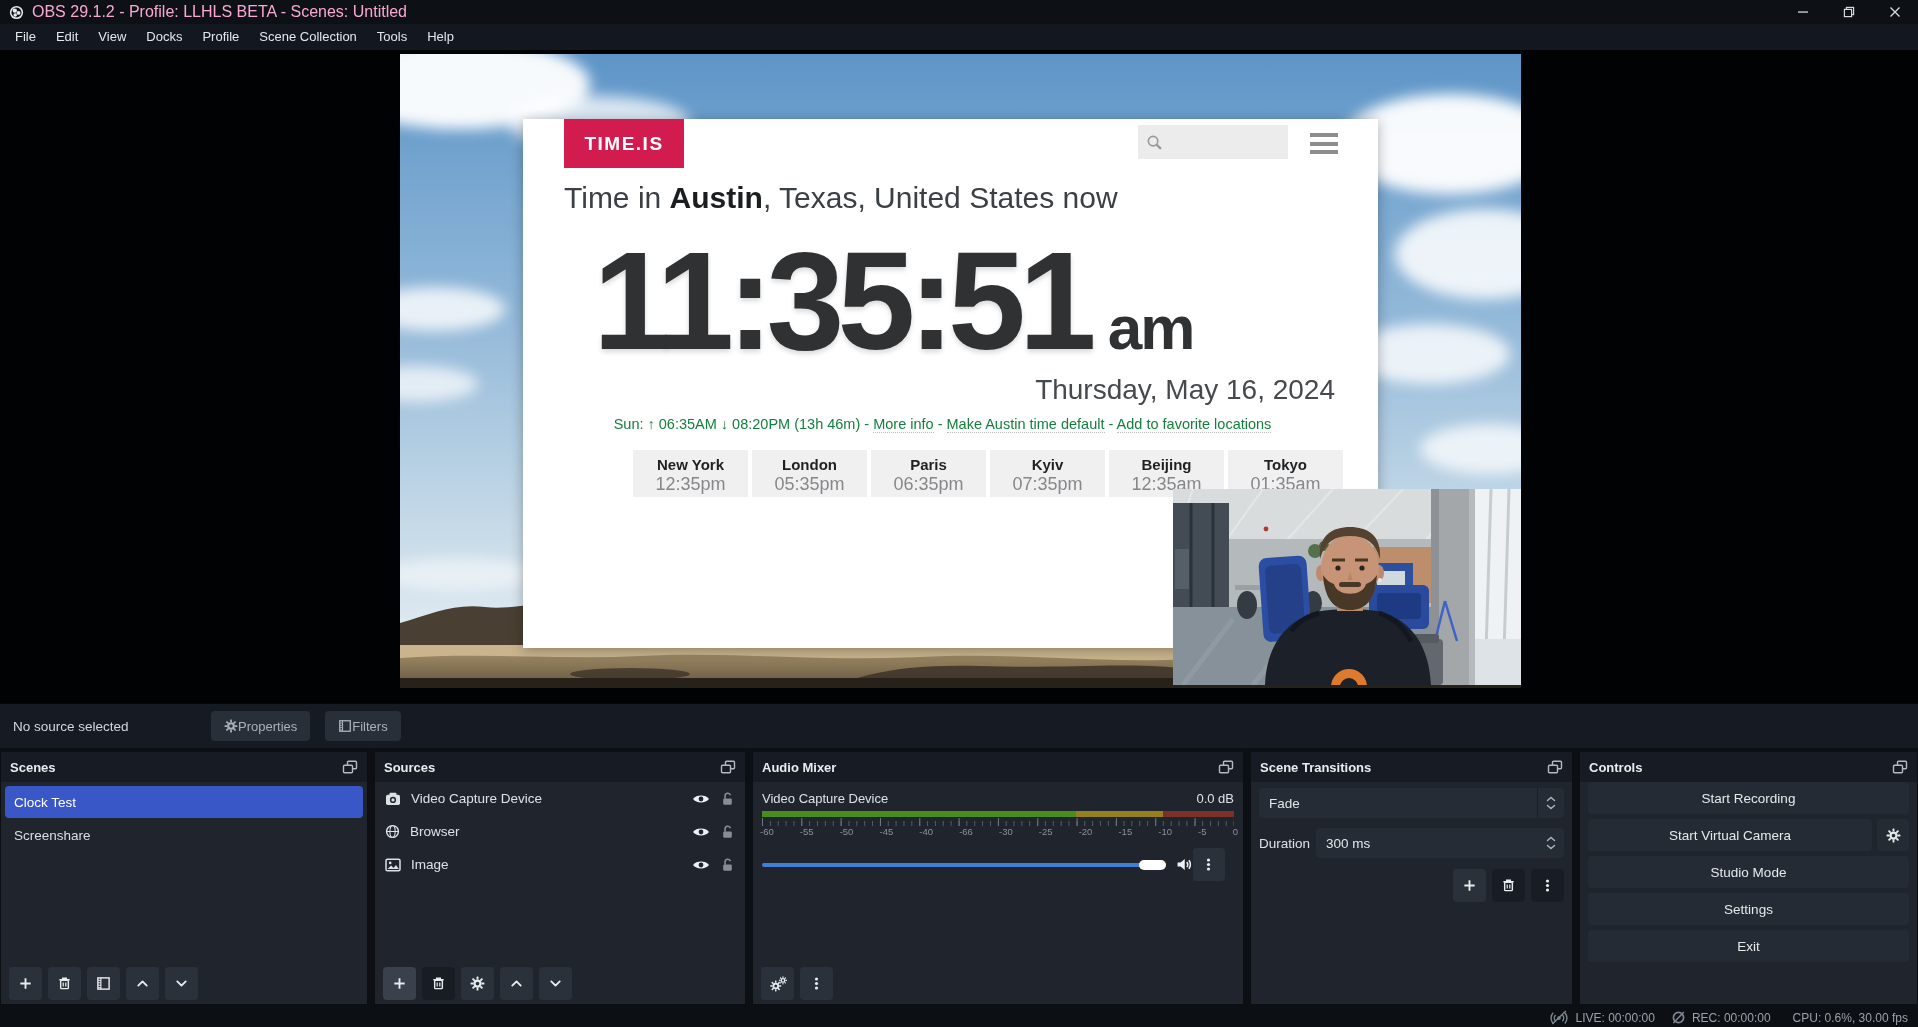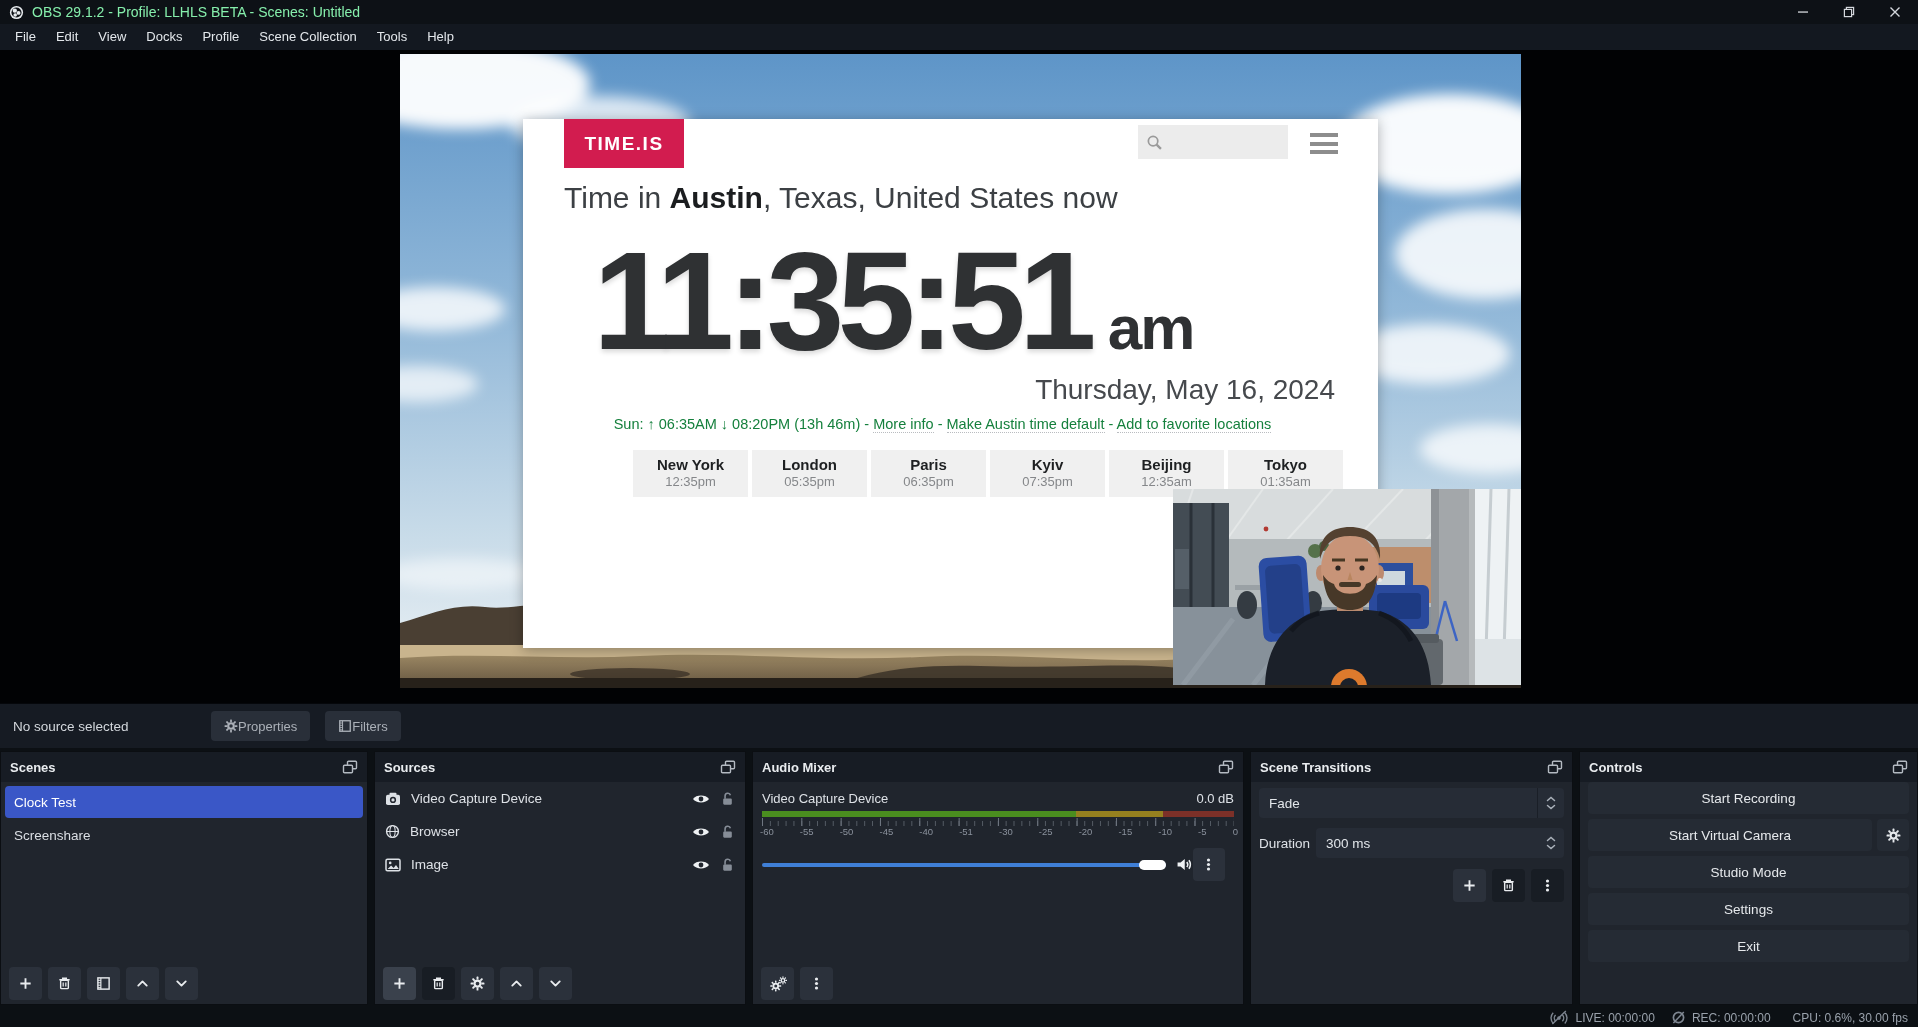--- a/index.html
+++ b/index.html
@@ -3,21 +3,21 @@
 <meta charset="utf-8">
 <style>
   * { margin:0; padding:0; box-sizing:border-box; }
   html,body { width:1918px; height:1027px; overflow:hidden; }
   body { position:relative; background:#0c1014; font-family:"Liberation Sans",sans-serif; color:#dfe3e8; }
   svg.ic { display:block; }
 
   
   .titlebar { position:absolute; top:0; left:0; right:0; height:24px; background:#0d1116; display:flex; align-items:center; }
   .app-icon { width:15px; height:15px; margin:0 8px 0 9px; }
-  .win-title { font-size:14px; color:#86efac; }
+  .win-title { font-size:16px; color:#f9a8d4; }
   .win-btns { margin-left:auto; display:flex; height:100%; }
   .win-btn { width:46px; display:flex; align-items:center; justify-content:center; color:#d4d8dd; }
 
   
   .menubar { position:absolute; top:24px; left:0; right:0; height:26px; background:#131820; display:flex; align-items:center; padding-left:5px; }
   .menu-item { padding:0 10px; font-size:13px; line-height:26px; color:#e3e7eb; }
 
   
   .main { position:absolute; top:50px; left:0; right:0; height:653px; background:#010204; }
   .canvas { position:absolute; left:400px; top:4px; width:1121px; height:634px; overflow:hidden; }
@@ -33,21 +33,21 @@
   .ti-clock { position:absolute; left:70px; top:112px; display:flex; align-items:baseline; color:#2f3133; }
   .ti-time { font-size:140px; font-weight:bold; letter-spacing:-7px; line-height:1; text-shadow:0 3px 5px rgba(0,0,0,.15); }
   .ti-ampm { font-size:62px; font-weight:bold; margin-left:18px; letter-spacing:-2px; }
   .ti-date { position:absolute; right:43px; top:255px; font-size:28px; color:#46494d; }
   .ti-sun { position:absolute; left:0; right:16px; top:297px; text-align:center; font-size:14.5px; color:#15803d; }
   .ti-link { border-bottom:1px dotted #b9bcc0; }
   .sep { white-space:pre; }
   .ti-cities { position:absolute; left:110px; top:331px; display:flex; gap:4px; }
   .ti-city { width:115px; height:47px; background:#f0f0f0; text-align:center; }
   .ti-city .name { font-size:15px; font-weight:bold; color:#1e2022; margin-top:6px; }
-  .ti-city .tm { font-size:13px; color:#85878a; margin-top:1px; }
+  .ti-city .tm { font-size:18px; color:#85878a; margin-top:1px; }
   .webcam { position:absolute; left:773px; top:435px; width:348px; height:196px; }
 
   
   .srcbar { position:absolute; top:703px; left:0; right:0; height:45px; background:#161b23; display:flex; align-items:center; border-top:1px solid #05070b; }
   .src-status { margin-left:13px; font-size:13.5px; color:#d3d7dc; width:198px; }
   .bar-btn { background:#292f39; border-radius:4px; height:30px; display:flex; align-items:center; padding:0 13px; font-size:13px; color:#abb0b8; margin-right:15px; }
 
   
   .docks { position:absolute; top:748px; left:0; right:0; height:260px; }
   .panel { position:absolute; top:3px; height:254px; background:#20252d; border:1px solid #0b0e12; }
@@ -572,21 +572,21 @@
       <span>0.0 dB</span>
     </div>
     <div class="meter-bar"></div>
     <div class="meter-ruler"></div>
     <div class="meter-labels">
       <span>-60</span>
         <span>-55</span>
         <span>-50</span>
         <span>-45</span>
         <span>-40</span>
-        <span>-51</span>
+        <span>-66</span>
         <span>-30</span>
         <span>-25</span>
         <span>-20</span>
         <span>-15</span>
         <span>-10</span>
         <span>-5</span>
         <span>0</span>
     </div>
     <div class="mix-slider">
       <div class="track">

